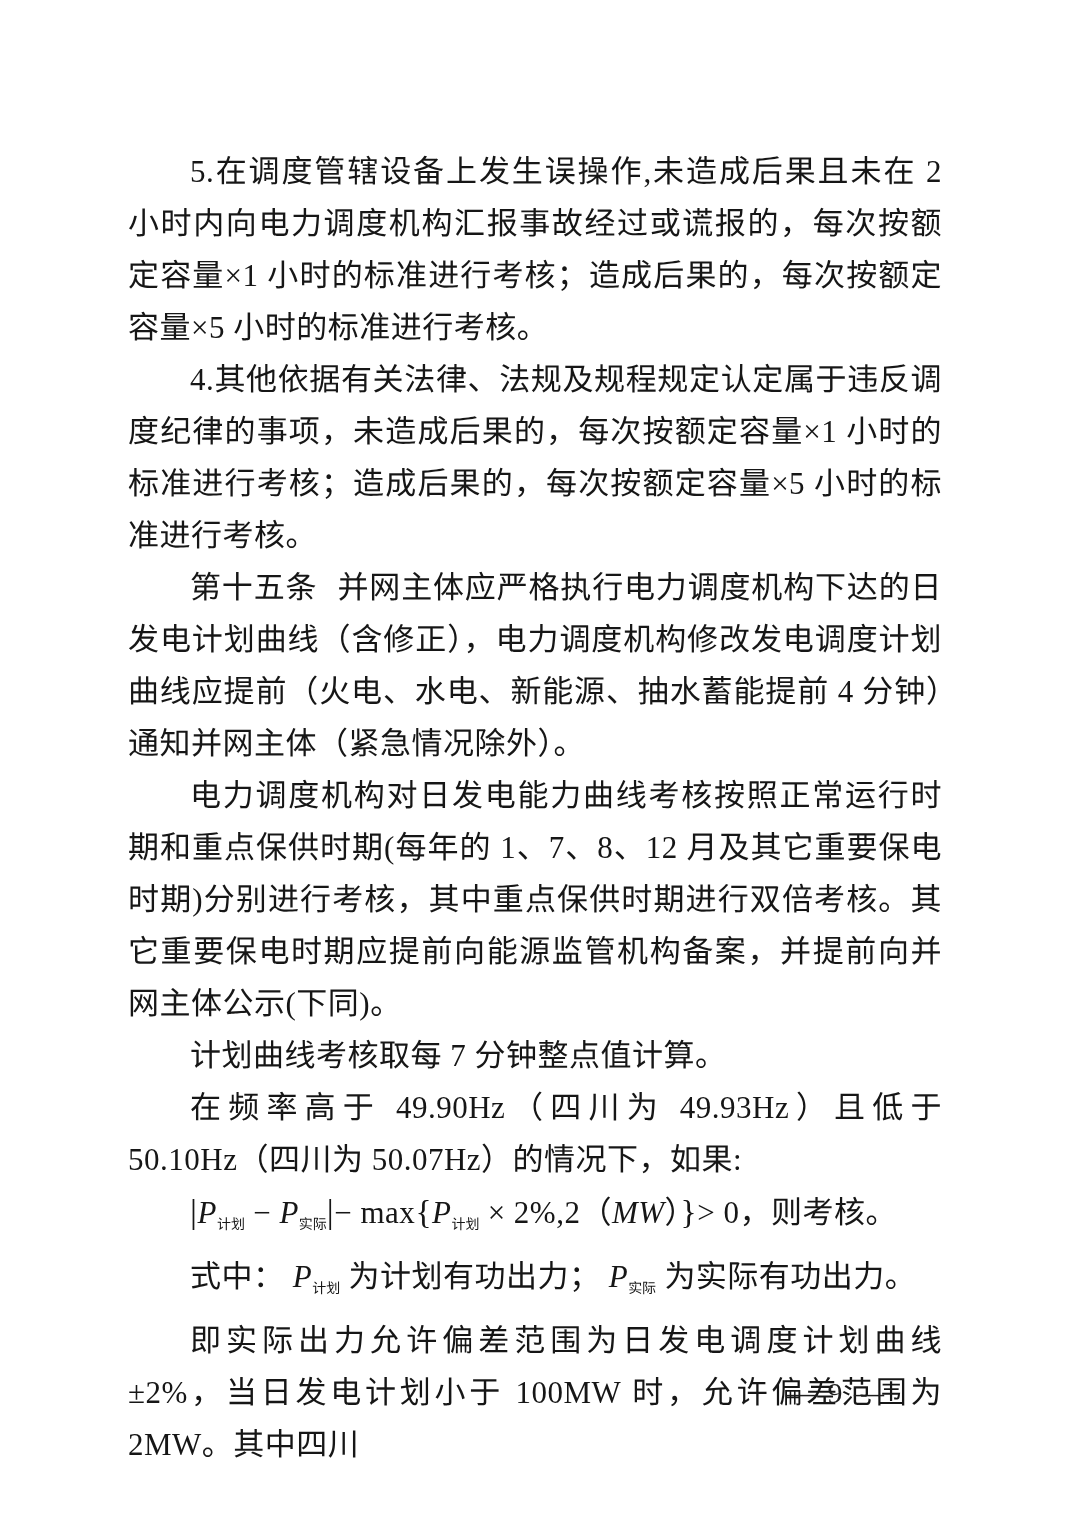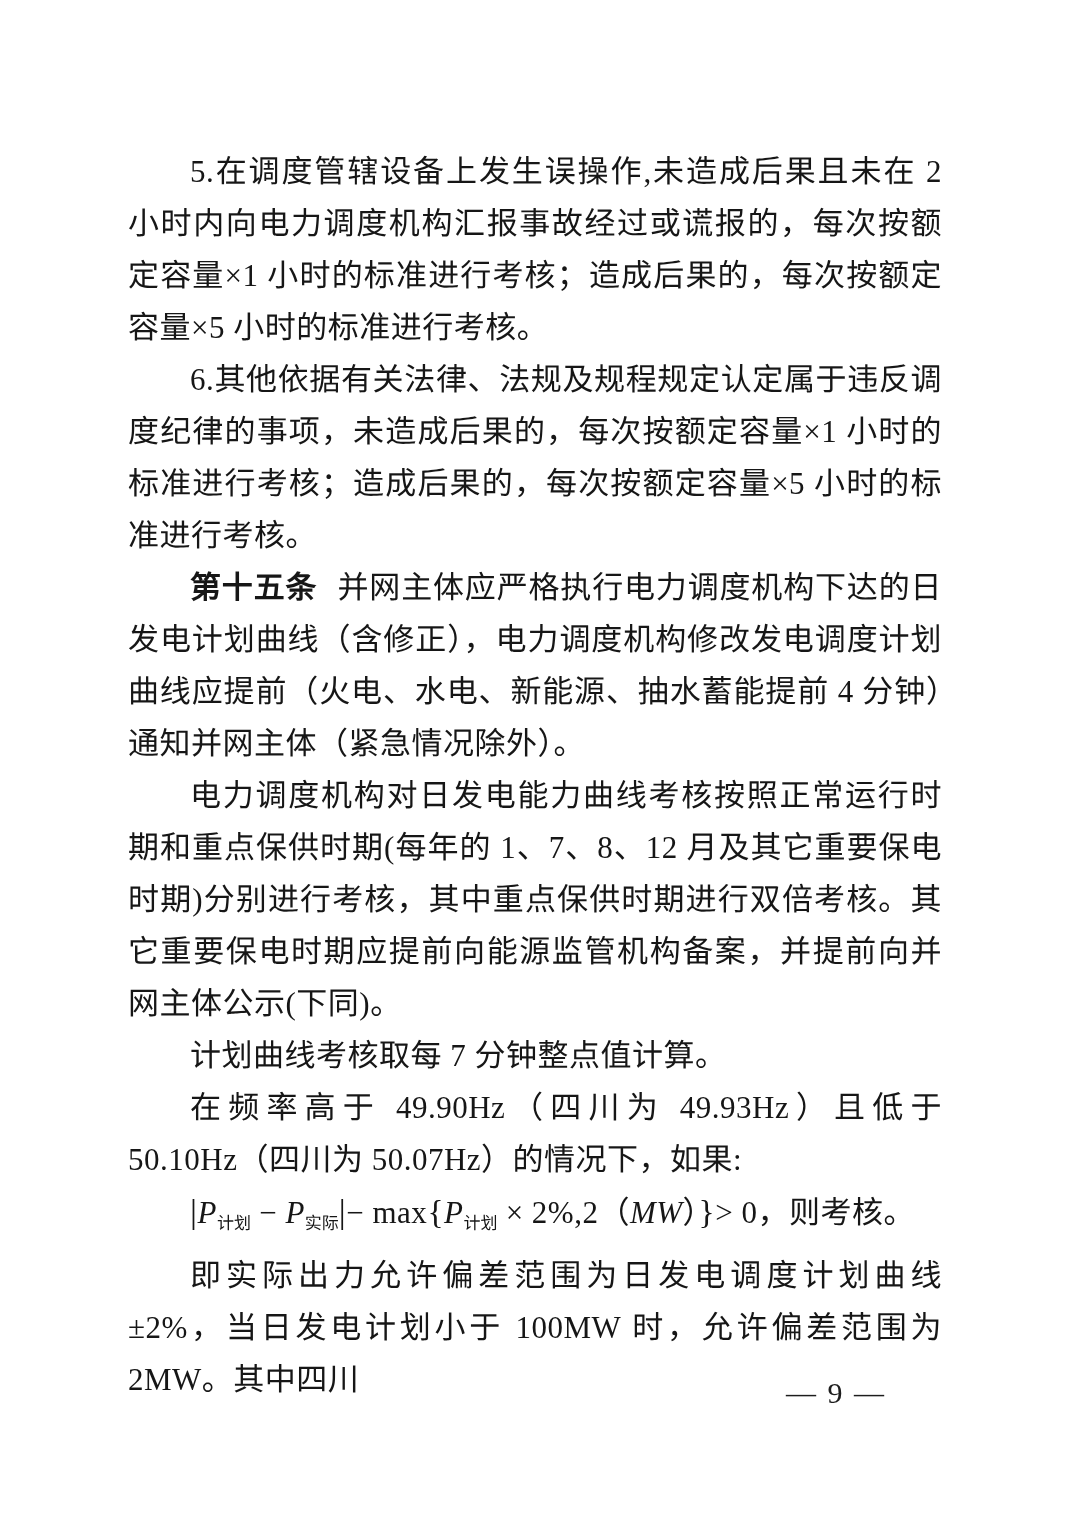--- a/index.html
+++ b/index.html
@@ -18,28 +18,28 @@
     left: 128px;
     top: 146px;
     width: 814px;
     font-size: 31px;
     line-height: 52px;
     text-align: justify;
     letter-spacing: 0.5px;
   }
   .para { text-indent: 2em; }
   .lead-bold {
-    font-weight: 700;
+    font-weight: 400;
     margin-right: 0.65em;
   }
   
   .formula-line { text-indent: 2em; white-space: normal; }
   .var { font-style: italic; }
   .mathsub {
-    font-size: 17px;
+    font-size: 14px;
     vertical-align: -6px;
     letter-spacing: 0;
   }
   .abs-bar { font-size: 1.12em; }
   .brace { font-size: 1.08em; }
   .footer {
     position: absolute;
     top: 1376px;
     right: 142px;
     font-size: 30px;
@@ -48,33 +48,34 @@
   }
 </style>
 </head>
 <body>
 
 <div class="page">
   <div class="text-block">
 
     <p class="para">5.在调度管辖设备上发生误操作,未造成后果且未在 2 小时内向电力调度机构汇报事故经过或谎报的，每次按额定容量×1 小时的标准进行考核；造成后果的，每次按额定容量×5 小时的标准进行考核。</p>
 
-    <p class="para">6.其他依据有关法律、法规及规程规定认定属于违反调度纪律的事项，未造成后果的，每次按额定容量×1 小时的标准进行考核；造成后果的，每次按额定容量×5 小时的标准进行考核。</p>
+    <p class="para">4.其他依据有关法律、法规及规程规定认定属于违反调度纪律的事项，未造成后果的，每次按额定容量×1 小时的标准进行考核；造成后果的，每次按额定容量×5 小时的标准进行考核。</p>
 
     <p class="para"><span class="lead-bold">第十五条</span><span>并网主体应严格执行电力调度机构下达的日发电计划曲线（含修正），电力调度机构修改发电调度计划曲线应提前（火电、水电、新能源、抽水蓄能提前 4 分钟）通知并网主体（紧急情况除外）。</span></p>
 
     <p class="para">电力调度机构对日发电能力曲线考核按照正常运行时期和重点保供时期(每年的 1、7、8、12 月及其它重要保电时期)分别进行考核，其中重点保供时期进行双倍考核。其它重要保电时期应提前向能源监管机构备案，并提前向并网主体公示(下同)。</p>
 
     <p class="para">计划曲线考核取每 7 分钟整点值计算。</p>
 
 
 
     <p class="para">在频率高于 49.90Hz（四川为 49.93Hz）且低于 50.10Hz（四川为 50.07Hz）的情况下，如果:</p>
 
     <p class="formula-line"><span class="abs-bar">|</span><span class="var">P</span><span class="mathsub">计划</span><span> − </span><span class="var">P</span><span class="mathsub">实际</span><span class="abs-bar">|</span><span>− max</span><span class="brace">{</span><span class="var">P</span><span class="mathsub">计划</span><span> × 2%,2（</span><span class="var">MW</span><span>）</span><span class="brace">}</span><span>&gt; 0</span><span>，则考核。</span></p>
 
+    <p class="para"><span>式中： </span><span class="var">P</span><span class="mathsub">计划</span><span> 为计划有功出力； </span><span class="var">P</span><span class="mathsub">实际</span><span> 为实际有功出力。</span></p>
 
     <p class="para">即实际出力允许偏差范围为日发电调度计划曲线±2%，当日发电计划小于 100MW 时，允许偏差范围为 2MW。其中四川</p>
 
   </div>
 
   <div class="footer">— 9 —</div>
 </div>
 
 </body></html>

